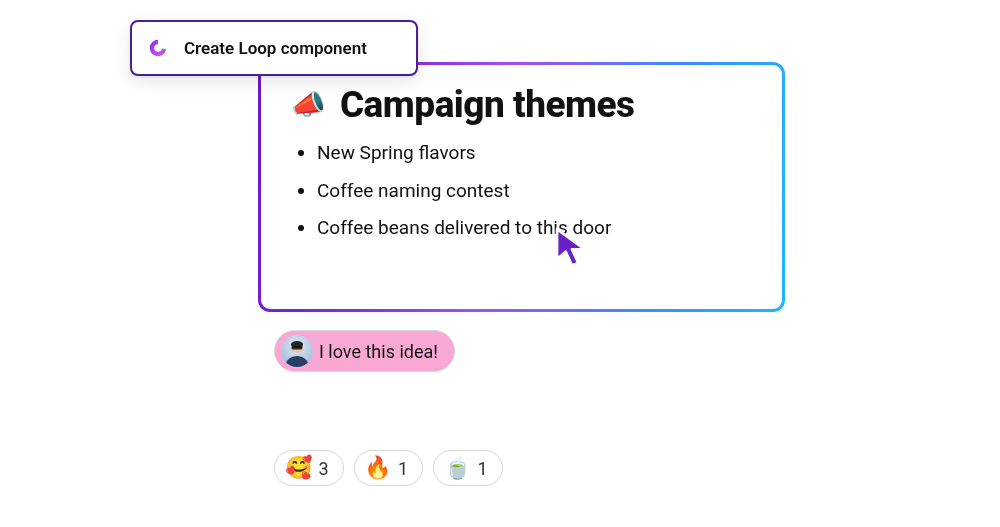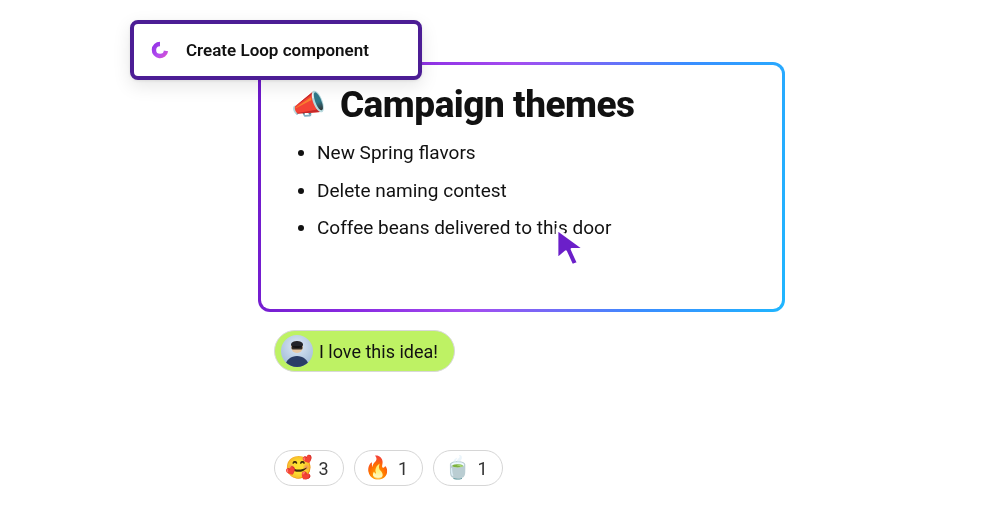--- a/index.html
+++ b/index.html
@@ -14,21 +14,21 @@
     position: relative;
   }
 
   
   .context-menu {
     position: absolute;
     left: 130px;
     top: 20px;
     width: 284px;
     background: #ffffff;
-    border: 4px solid #4c1d95;
+    border: 2px solid #4c1d95;
     border-radius: 8px;
     box-shadow: 0 6px 18px rgba(0,0,0,0.10), 0 1px 3px rgba(0,0,0,0.08);
     padding: 6px 0;
     z-index: 30;
   }
   .context-menu .menu-item {
     display: flex;
     align-items: center;
     gap: 14px;
     padding: 8px 16px 8px 14px;
@@ -112,21 +112,21 @@
     top: 330px;
     display: flex;
     flex-direction: column;
     gap: 12px;
     z-index: 5;
   }
   .reply {
     display: inline-flex;
     align-items: center;
     gap: 6px;
-    background: #bef264;
+    background: #f9a8d4;
     border: 1px solid #d8d8d8;
     border-radius: 999px;
     padding: 4px 16px 4px 6px;
     font-size: 18px;
     color: #111;
     width: fit-content;
   }
   .avatar {
     width: 32px;
     height: 32px;
@@ -184,21 +184,21 @@
 </div>
 
 <div class="loop-card">
   <div class="loop-card-inner">
     <div class="card-title-row">
       <span class="card-title-icon">📣</span>
       <span class="card-title">Campaign themes</span>
     </div>
     <ul class="card-list">
       <li>New Spring flavors</li>
-      <li>Delete naming contest</li>
+      <li>Coffee naming contest</li>
       <li>Coffee beans delivered to this door</li>
     </ul>
   </div>
 </div>
 
 <div class="cursor">
   <svg viewBox="0 0 32 34" width="40" height="44">
     <path d="M4 2 L4 26 L11 20 L16 31 L21 29 L16 18 L26 18 Z" fill="#6b1fc9" stroke="#ffffff" stroke-width="2.2" stroke-linejoin="round"></path>
   </svg>
 </div>

